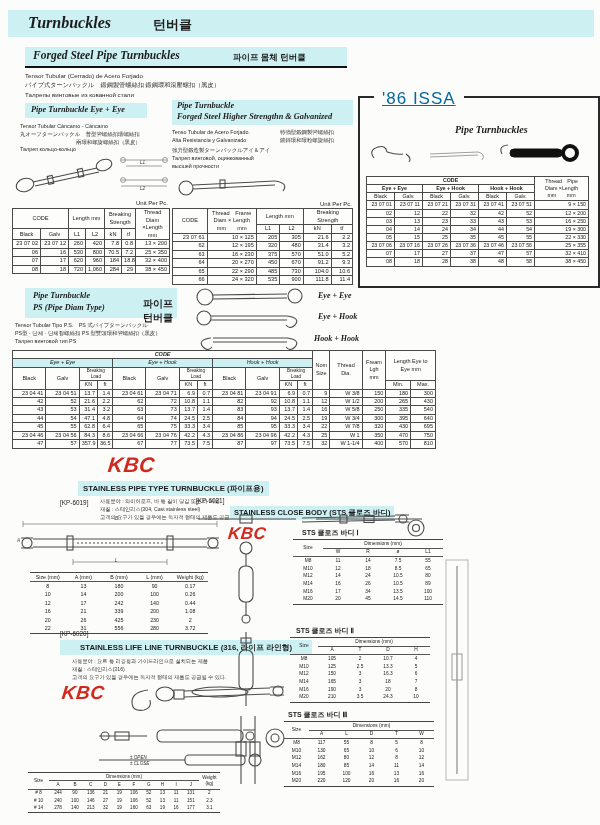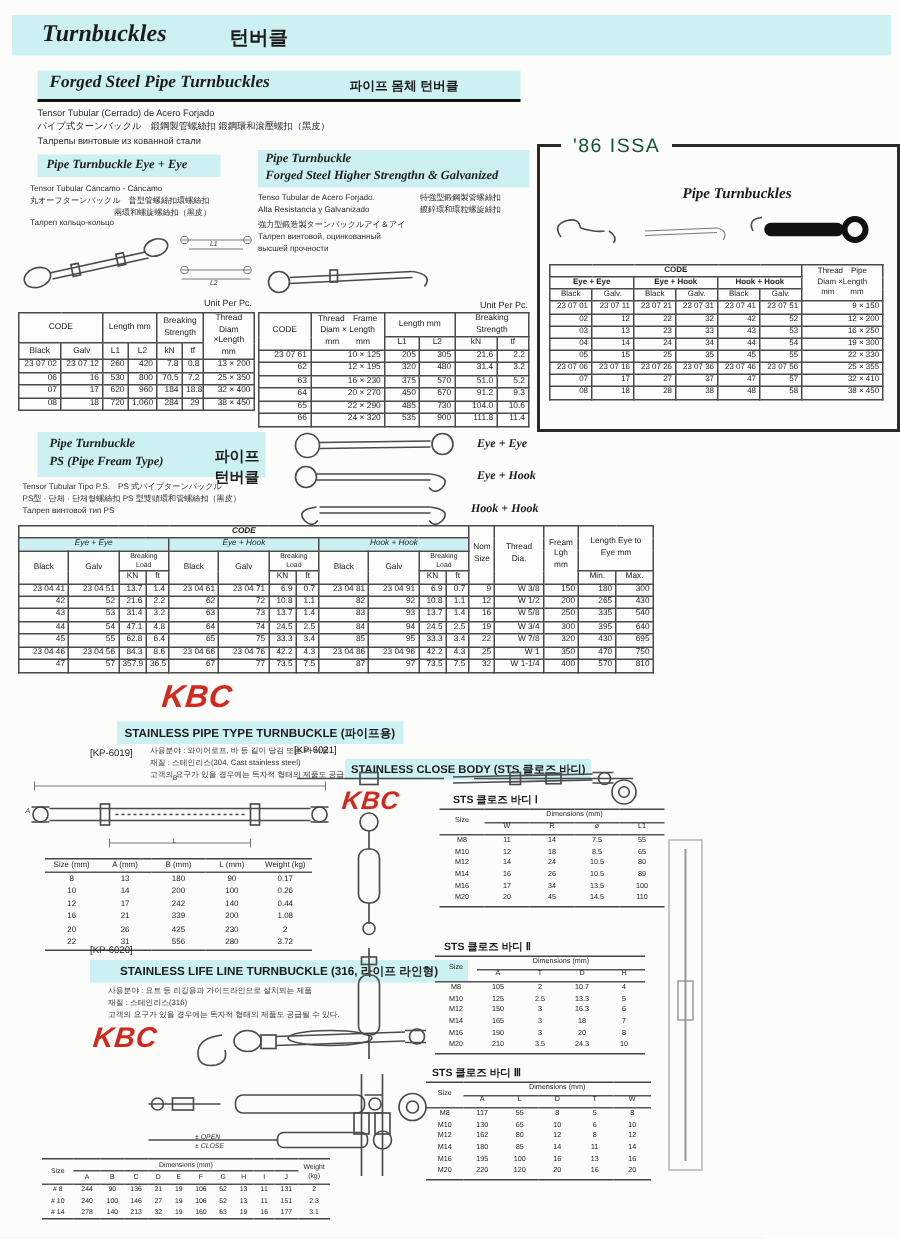--- a/index.html
+++ b/index.html
@@ -28,21 +28,21 @@
   table.hrt{border-top:1.2px solid #444;border-bottom:1.2px solid #444;}
   table.hrt thead tr:first-child th{border-top:none;}
   .kbc{font-style:italic;font-weight:bold;color:#d2291f;letter-spacing:0.5px;
        font-family:"Liberation Sans",sans-serif;transform:skewX(-6deg);}
   .dim{font-size:4.6px;font-style:italic;color:#333;}
   svg{display:block;}
   .sk{stroke:#4a4a4a;fill:none;stroke-width:1.1;}
   .skl{stroke:#777;fill:none;stroke-width:0.7;}
   .skd{stroke:#111;fill:#111;}
   .issa-box{border:2px solid #2a2a2a;}
-  .issa-label{background:#fcfcfa;font-size:13px;letter-spacing:1px;color:#14532d;padding:0 8px;}
+  .issa-label{background:#fcfcfa;font-size:17px;letter-spacing:1px;color:#0369a1;padding:0 8px;text-decoration:underline;}
   .note-bullet{font-size:5.2px;line-height:1.5;color:#333;}
   .cyan-hl{background:#cdf0f2;}
 </style>
 </head>
 <body>
 
 <div id="page">
 
   <div class="abs band" style="left:25px;top:47px;width:322px;height:19px;border-bottom:2px solid #111;">
     <span class="h-main" style="position:absolute;left:8px;top:2px;font-size:11.5px;">Forged Steel Pipe Turnbuckles</span>
@@ -383,21 +383,21 @@
           <td>38</td>
           <td>48</td>
           <td>58</td>
           <td>38 × 450</td>
         </tr>
       </tbody>
   </table>
 
   <div class="abs band" style="left:25px;top:288px;width:152px;height:30px;">
     <span class="h-sec" style="position:absolute;left:8px;top:3px;font-size:8.3px;">Pipe Turnbuckle</span>
-    <span class="h-sec" style="position:absolute;left:8px;top:15px;font-size:8.3px;">PS (Pipe Fream Type)</span>
+    <span class="h-sec" style="position:absolute;left:8px;top:15px;font-size:8.3px;">PS (Pipe Diam Type)</span>
     <span style="position:absolute;left:92px;top:9px;font-size:10px;font-weight:bold;margin-left:26px;">파이프 턴버클</span>
   </div>
   <div class="abs tiny" style="left:15px;top:322px;width:180px;">
     <div>Tensor Tubular Tipo P.S.　PS 式パイプターンバックル</div>
     <div>PS型 · 단체 · 단체형螺絲扣 PS 型雙頭環和管螺絲扣（黑皮）</div>
     <div>Талреп винтовой тип PS</div>
   </div>
   <svg class="abs" style="left:195px;top:286px;" width="115" height="20" viewBox="0 0 115 20">
     <circle class="sk" cx="10" cy="11" r="8"></circle>
     <line class="sk" x1="18" y1="9" x2="92" y2="8"></line>

